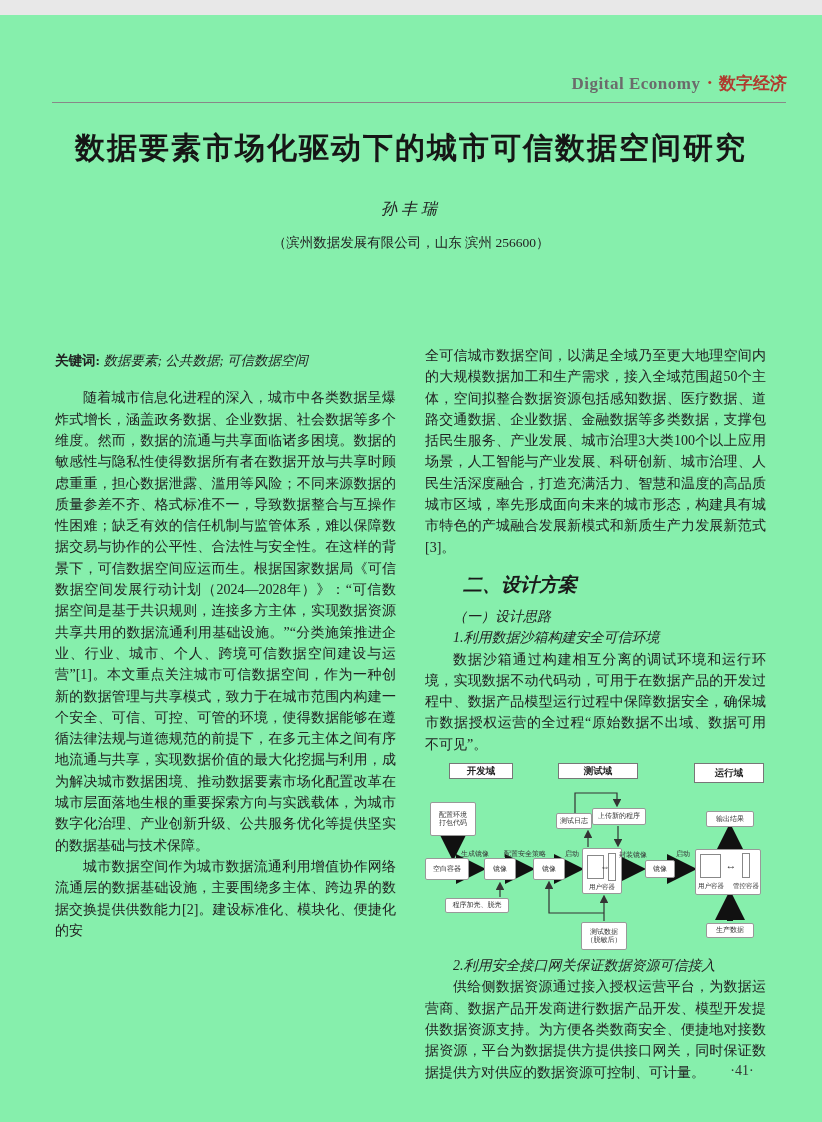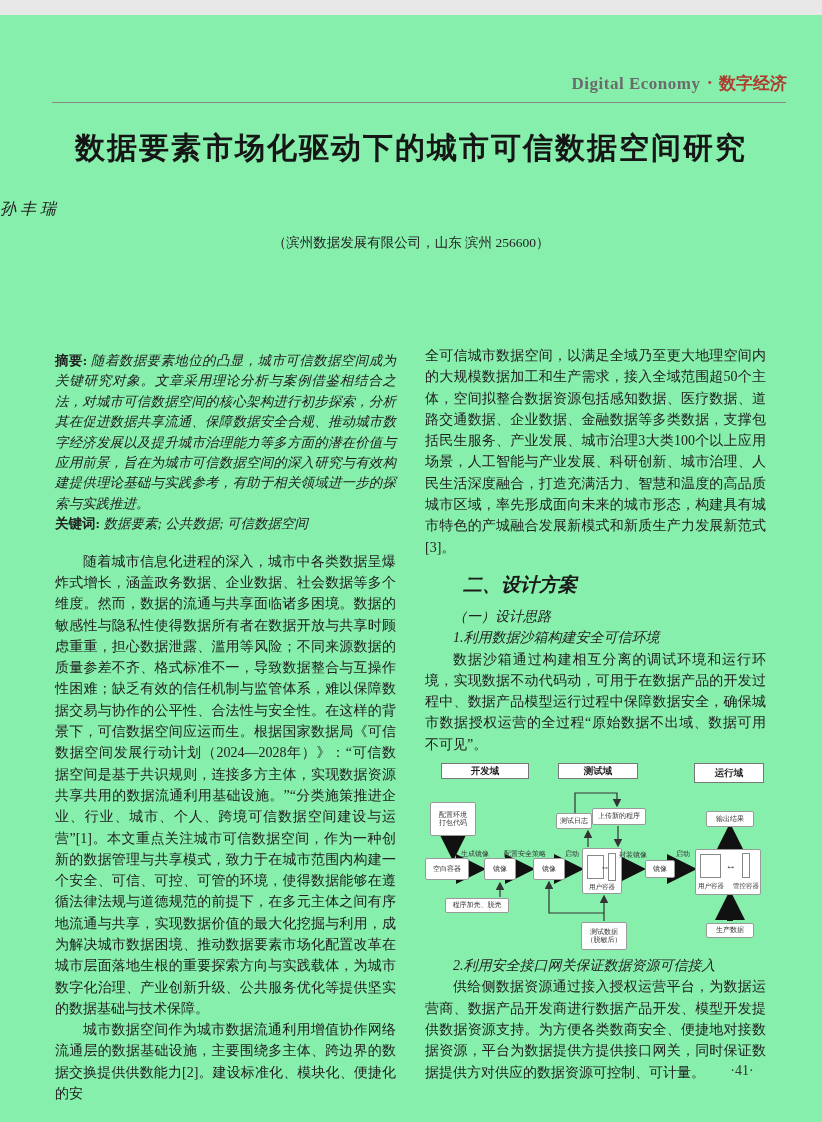--- a/index.html
+++ b/index.html
@@ -10,21 +10,21 @@
   .hdr{position:absolute;top:57px;right:35px;font-size:17px;white-space:nowrap;}
   .hdr .en{color:#6b6b6b;font-weight:bold;letter-spacing:.5px;}
   .hdr .dot{color:#b03a2e;margin:0 7px;font-size:13px;vertical-align:2px;}
   .hdr .cn{color:#b03a2e;font-weight:bold;font-family:"Liberation Sans","DejaVu Sans",sans-serif;}
   .hrule{position:absolute;top:87px;left:52px;width:734px;height:1px;background:#888;}
 
   
   .title{position:absolute;top:113px;left:40px;width:742px;text-align:center;
          font-size:30px;font-weight:bold;color:#161616;letter-spacing:2px;
          font-family:"Liberation Serif","DejaVu Serif",serif;}
-  .author{position:absolute;top:184px;left:0;width:822px;
+  .author{position:absolute;top:184px;left:0;width:822px;text-align:center;
           font-size:16px;font-style:italic;color:#222;letter-spacing:4px;}
   .affil{position:absolute;top:219px;left:0;width:822px;text-align:center;font-size:13.5px;color:#222;}
 
   
   .col{position:absolute;width:341px;}
   .col p{margin:0;text-align:justify;font-size:14px;line-height:21.3px;}
   .col-left{left:55px;top:336px;}
   .col-right{left:425px;top:330px;}
   .kai{font-style:italic;}
   .blabel{font-weight:bold;font-style:normal;}
@@ -59,21 +59,20 @@
   <div class="hdr">
     <span class="en">Digital Economy</span><span class="dot">•</span><span class="cn">数字经济</span>
   </div>
   <div class="hrule"></div>
 
   <div class="title">数据要素市场化驱动下的城市可信数据空间研究</div>
   <div class="author">孙丰瑞</div>
   <div class="affil">（滨州数据发展有限公司，山东 滨州 256600）</div>
 
   <div class="col col-left">
-    <p class="abs"><span class="blabel">摘要:</span> <span class="kai">随着数据要素地位的凸显，城市可信数据空间成为关键研究对象。文章采用理论分析与案例借鉴相结合之法，对城市可信数据空间的核心架构进行初步探索，分析其在促进数据共享流通、保障数据安全合规、推动城市数字经济发展以及提升城市治理能力等多方面的潜在价值与应用前景，旨在为城市可信数据空间的深入研究与有效构建提供理论基础与实践参考，有助于相关领域进一步的探索与实践推进。</span></p>
     <p class="abs"><span class="blabel">关键词:</span> <span class="kai">数据要素; 公共数据; 可信数据空间</span></p>
     <p class="indent mt">随着城市信息化进程的深入，城市中各类数据呈爆炸式增长，涵盖政务数据、企业数据、社会数据等多个维度。然而，数据的流通与共享面临诸多困境。数据的敏感性与隐私性使得数据所有者在数据开放与共享时顾虑重重，担心数据泄露、滥用等风险；不同来源数据的质量参差不齐、格式标准不一，导致数据整合与互操作性困难；缺乏有效的信任机制与监管体系，难以保障数据交易与协作的公平性、合法性与安全性。在这样的背景下，可信数据空间应运而生。根据国家数据局《可信数据空间发展行动计划（2024—2028年）》：“可信数据空间是基于共识规则，连接多方主体，实现数据资源共享共用的数据流通利用基础设施。”“分类施策推进企业、行业、城市、个人、跨境可信数据空间建设与运营”[1]。本文重点关注城市可信数据空间，作为一种创新的数据管理与共享模式，致力于在城市范围内构建一个安全、可信、可控、可管的环境，使得数据能够在遵循法律法规与道德规范的前提下，在多元主体之间有序地流通与共享，实现数据价值的最大化挖掘与利用，成为解决城市数据困境、推动数据要素市场化配置改革在城市层面落地生根的重要探索方向与实践载体，为城市数字化治理、产业创新升级、公共服务优化等提供坚实的数据基础与技术保障。</p>
     <p class="indent">城市数据空间作为城市数据流通利用增值协作网络流通层的数据基础设施，主要围绕多主体、跨边界的数据交换提供供数能力[2]。建设标准化、模块化、便捷化的安</p>
   </div>
 
   <div class="col col-right">
     <p>全可信城市数据空间，以满足全域乃至更大地理空间内的大规模数据加工和生产需求，接入全域范围超50个主体，空间拟整合数据资源包括感知数据、医疗数据、道路交通数据、企业数据、金融数据等多类数据，支撑包括民生服务、产业发展、城市治理3大类100个以上应用场景，人工智能与产业发展、科研创新、城市治理、人民生活深度融合，打造充满活力、智慧和温度的高品质城市区域，率先形成面向未来的城市形态，构建具有城市特色的产城融合发展新模式和新质生产力发展新范式[3]。</p>
     <h3 class="sec">二、设计方案</h3>
     <p class="sub">（一）设计思路</p>
     <p class="sub">1.利用数据沙箱构建安全可信环境</p>
@@ -100,21 +99,21 @@
         <line x1="305" y1="160" x2="305" y2="138" stroke="#111" stroke-width="6" marker-end="url(#mfat)"></line>
 
         <line x1="75" y1="136" x2="75" y2="123" stroke="#333" stroke-width="1.2" marker-end="url(#mthin)"></line>
         <line x1="163" y1="86" x2="163" y2="71" stroke="#333" stroke-width="1.2" marker-end="url(#mthin)"></line>
         <polyline points="150,52 150,32 192,32 192,44" fill="none" stroke="#333" stroke-width="1.2" marker-end="url(#mthin)"></polyline>
         <line x1="193" y1="65" x2="193" y2="84" stroke="#333" stroke-width="1.2" marker-end="url(#mthin)"></line>
         <line x1="179" y1="160" x2="179" y2="136" stroke="#333" stroke-width="1.2" marker-end="url(#mthin)"></line>
         <polyline points="179,152 124,152 124,122" fill="none" stroke="#333" stroke-width="1.2" marker-end="url(#mthin)"></polyline>
       </svg>
 
-      <div class="fbox fdom" style="left:16px;top:2px;width:88px;height:16px;">开发域</div>
+      <div class="fbox fdom" style="left:24px;top:2px;width:64px;height:16px;">开发域</div>
       <div class="fbox fdom" style="left:133px;top:2px;width:80px;height:16px;">测试域</div>
       <div class="fbox fdom" style="left:269px;top:2px;width:70px;height:20px;">运行域</div>
 
       <div class="fbox" style="left:5px;top:41px;width:46px;height:34px;flex-direction:column;">
         <span>配置环境</span>
         <span>打包代码</span>
       </div>
       <div class="fbox" style="left:0px;top:97px;width:44px;height:22px;">空白容器</div>
       <div class="flabel" style="left:50px;top:88px;">生成镜像</div>
       <div class="fbox" style="left:59px;top:97px;width:32px;height:22px;">镜像</div>

